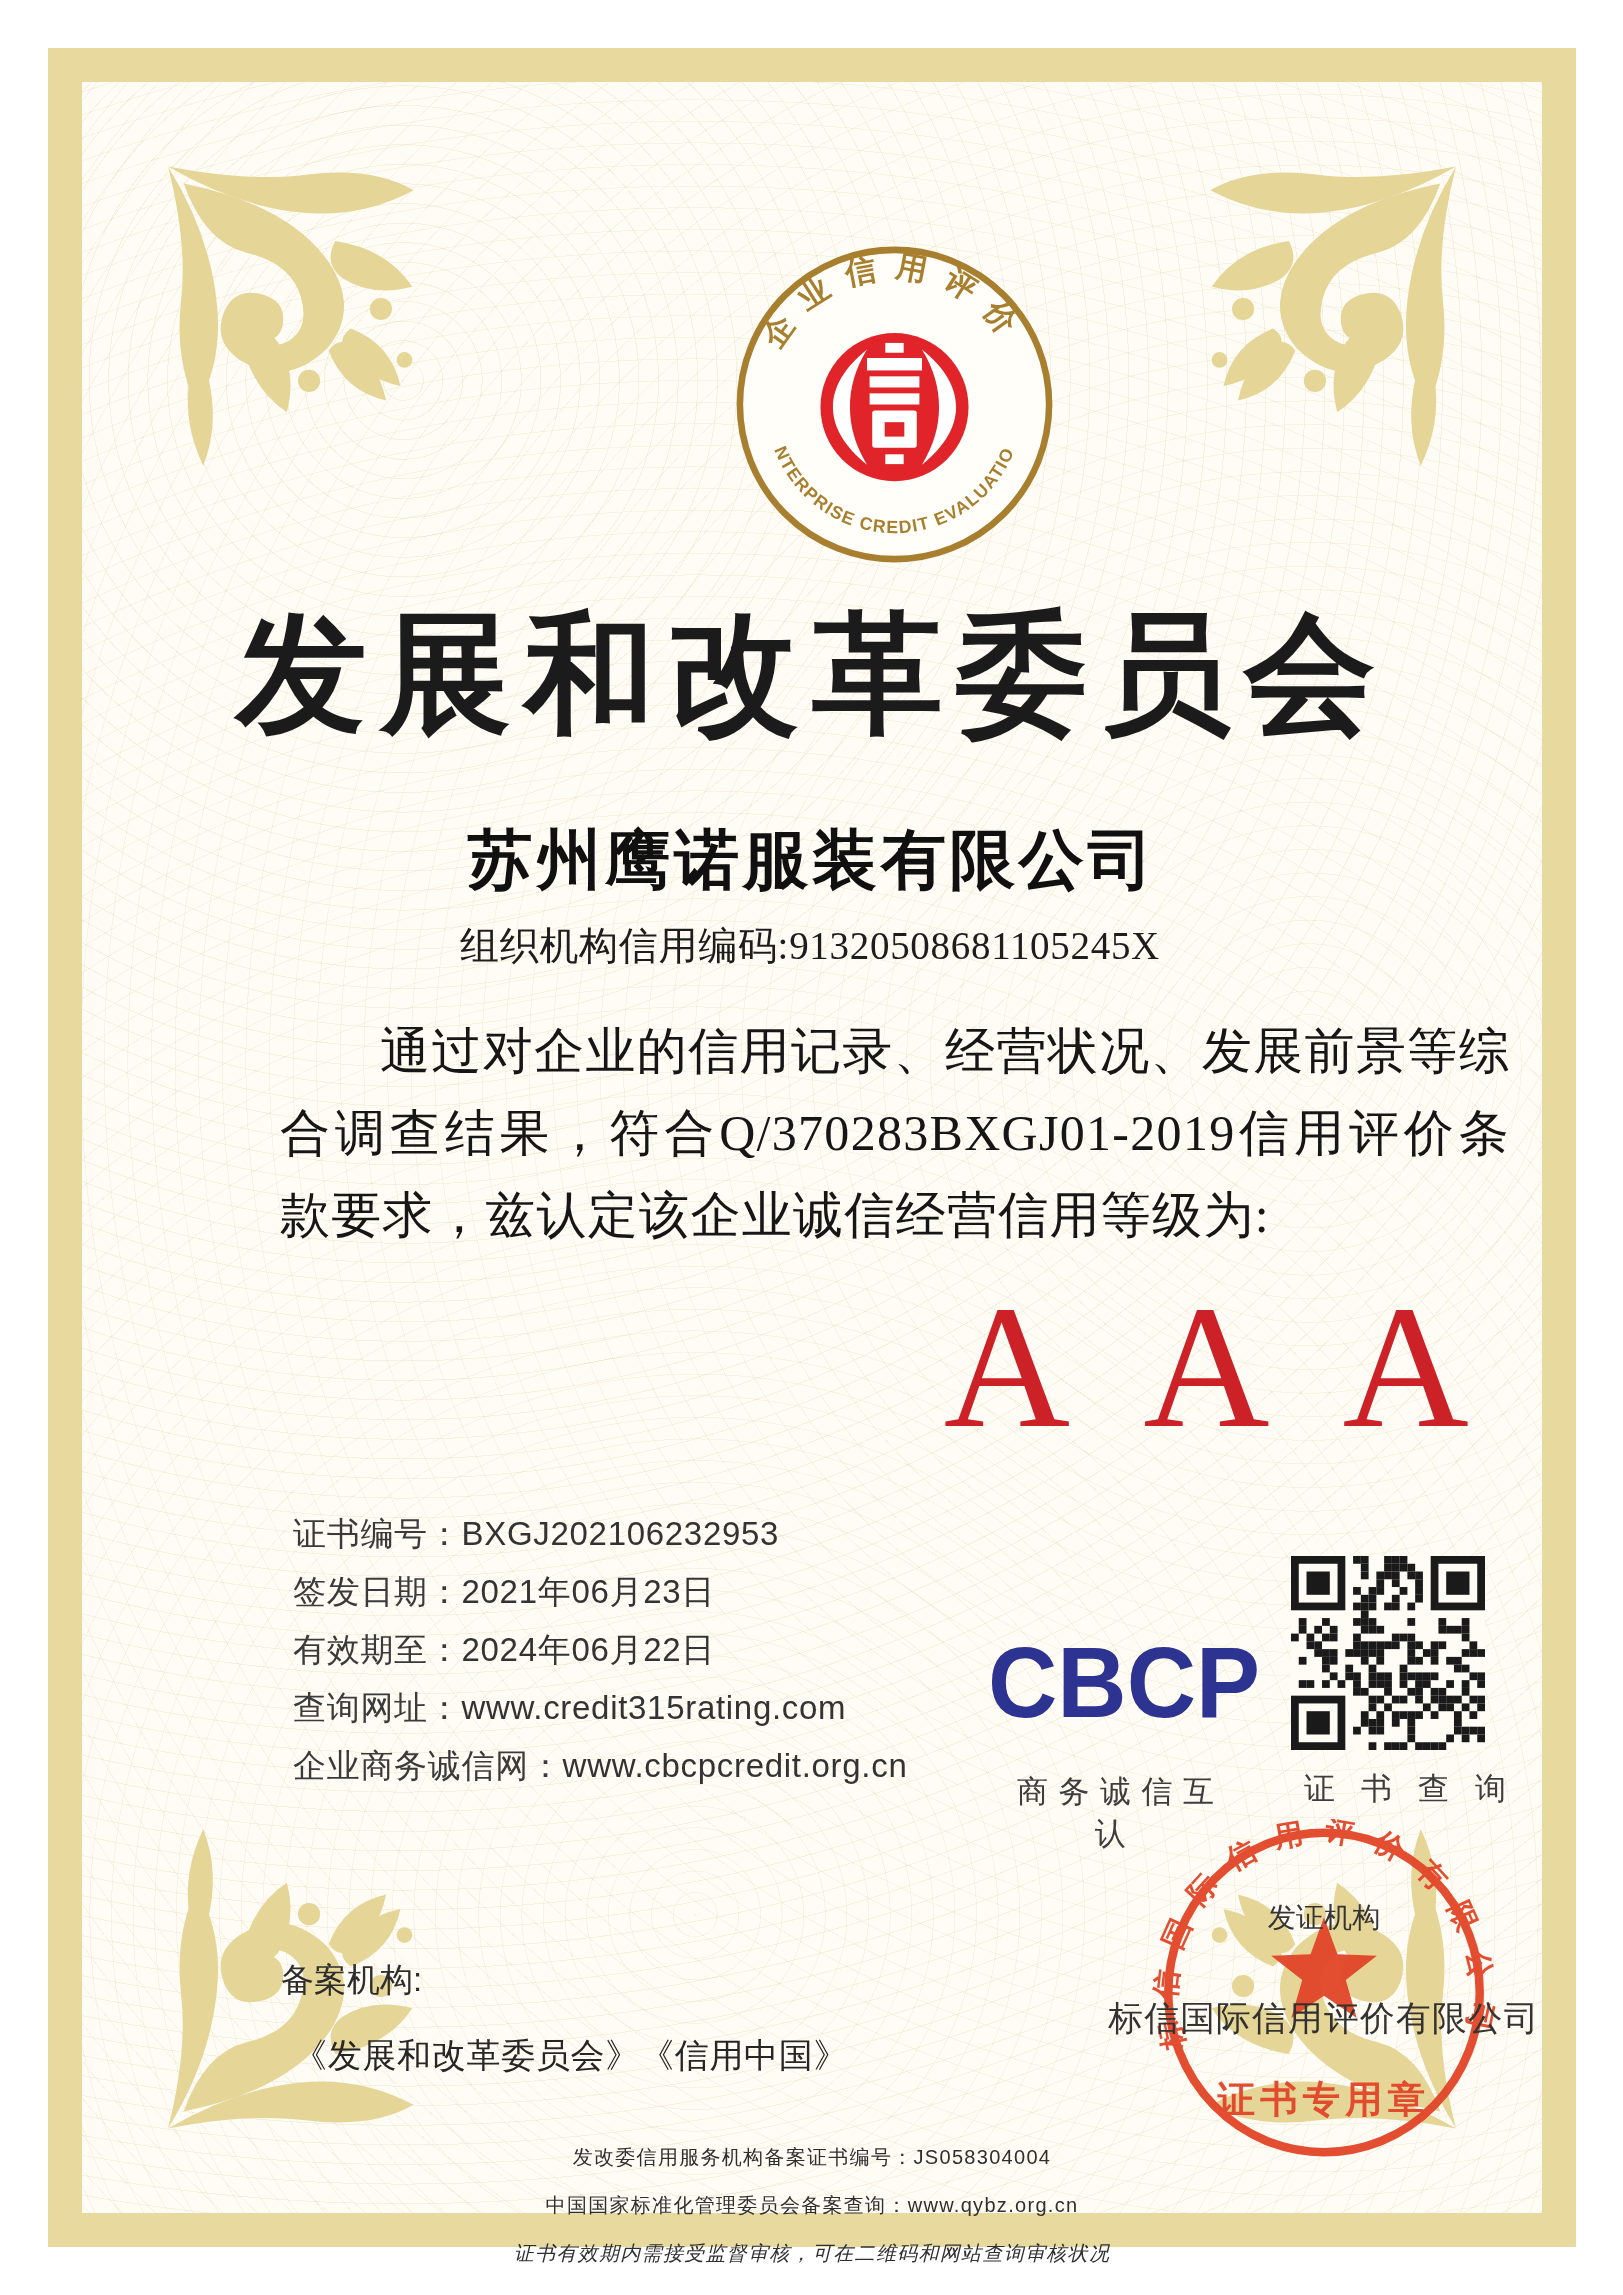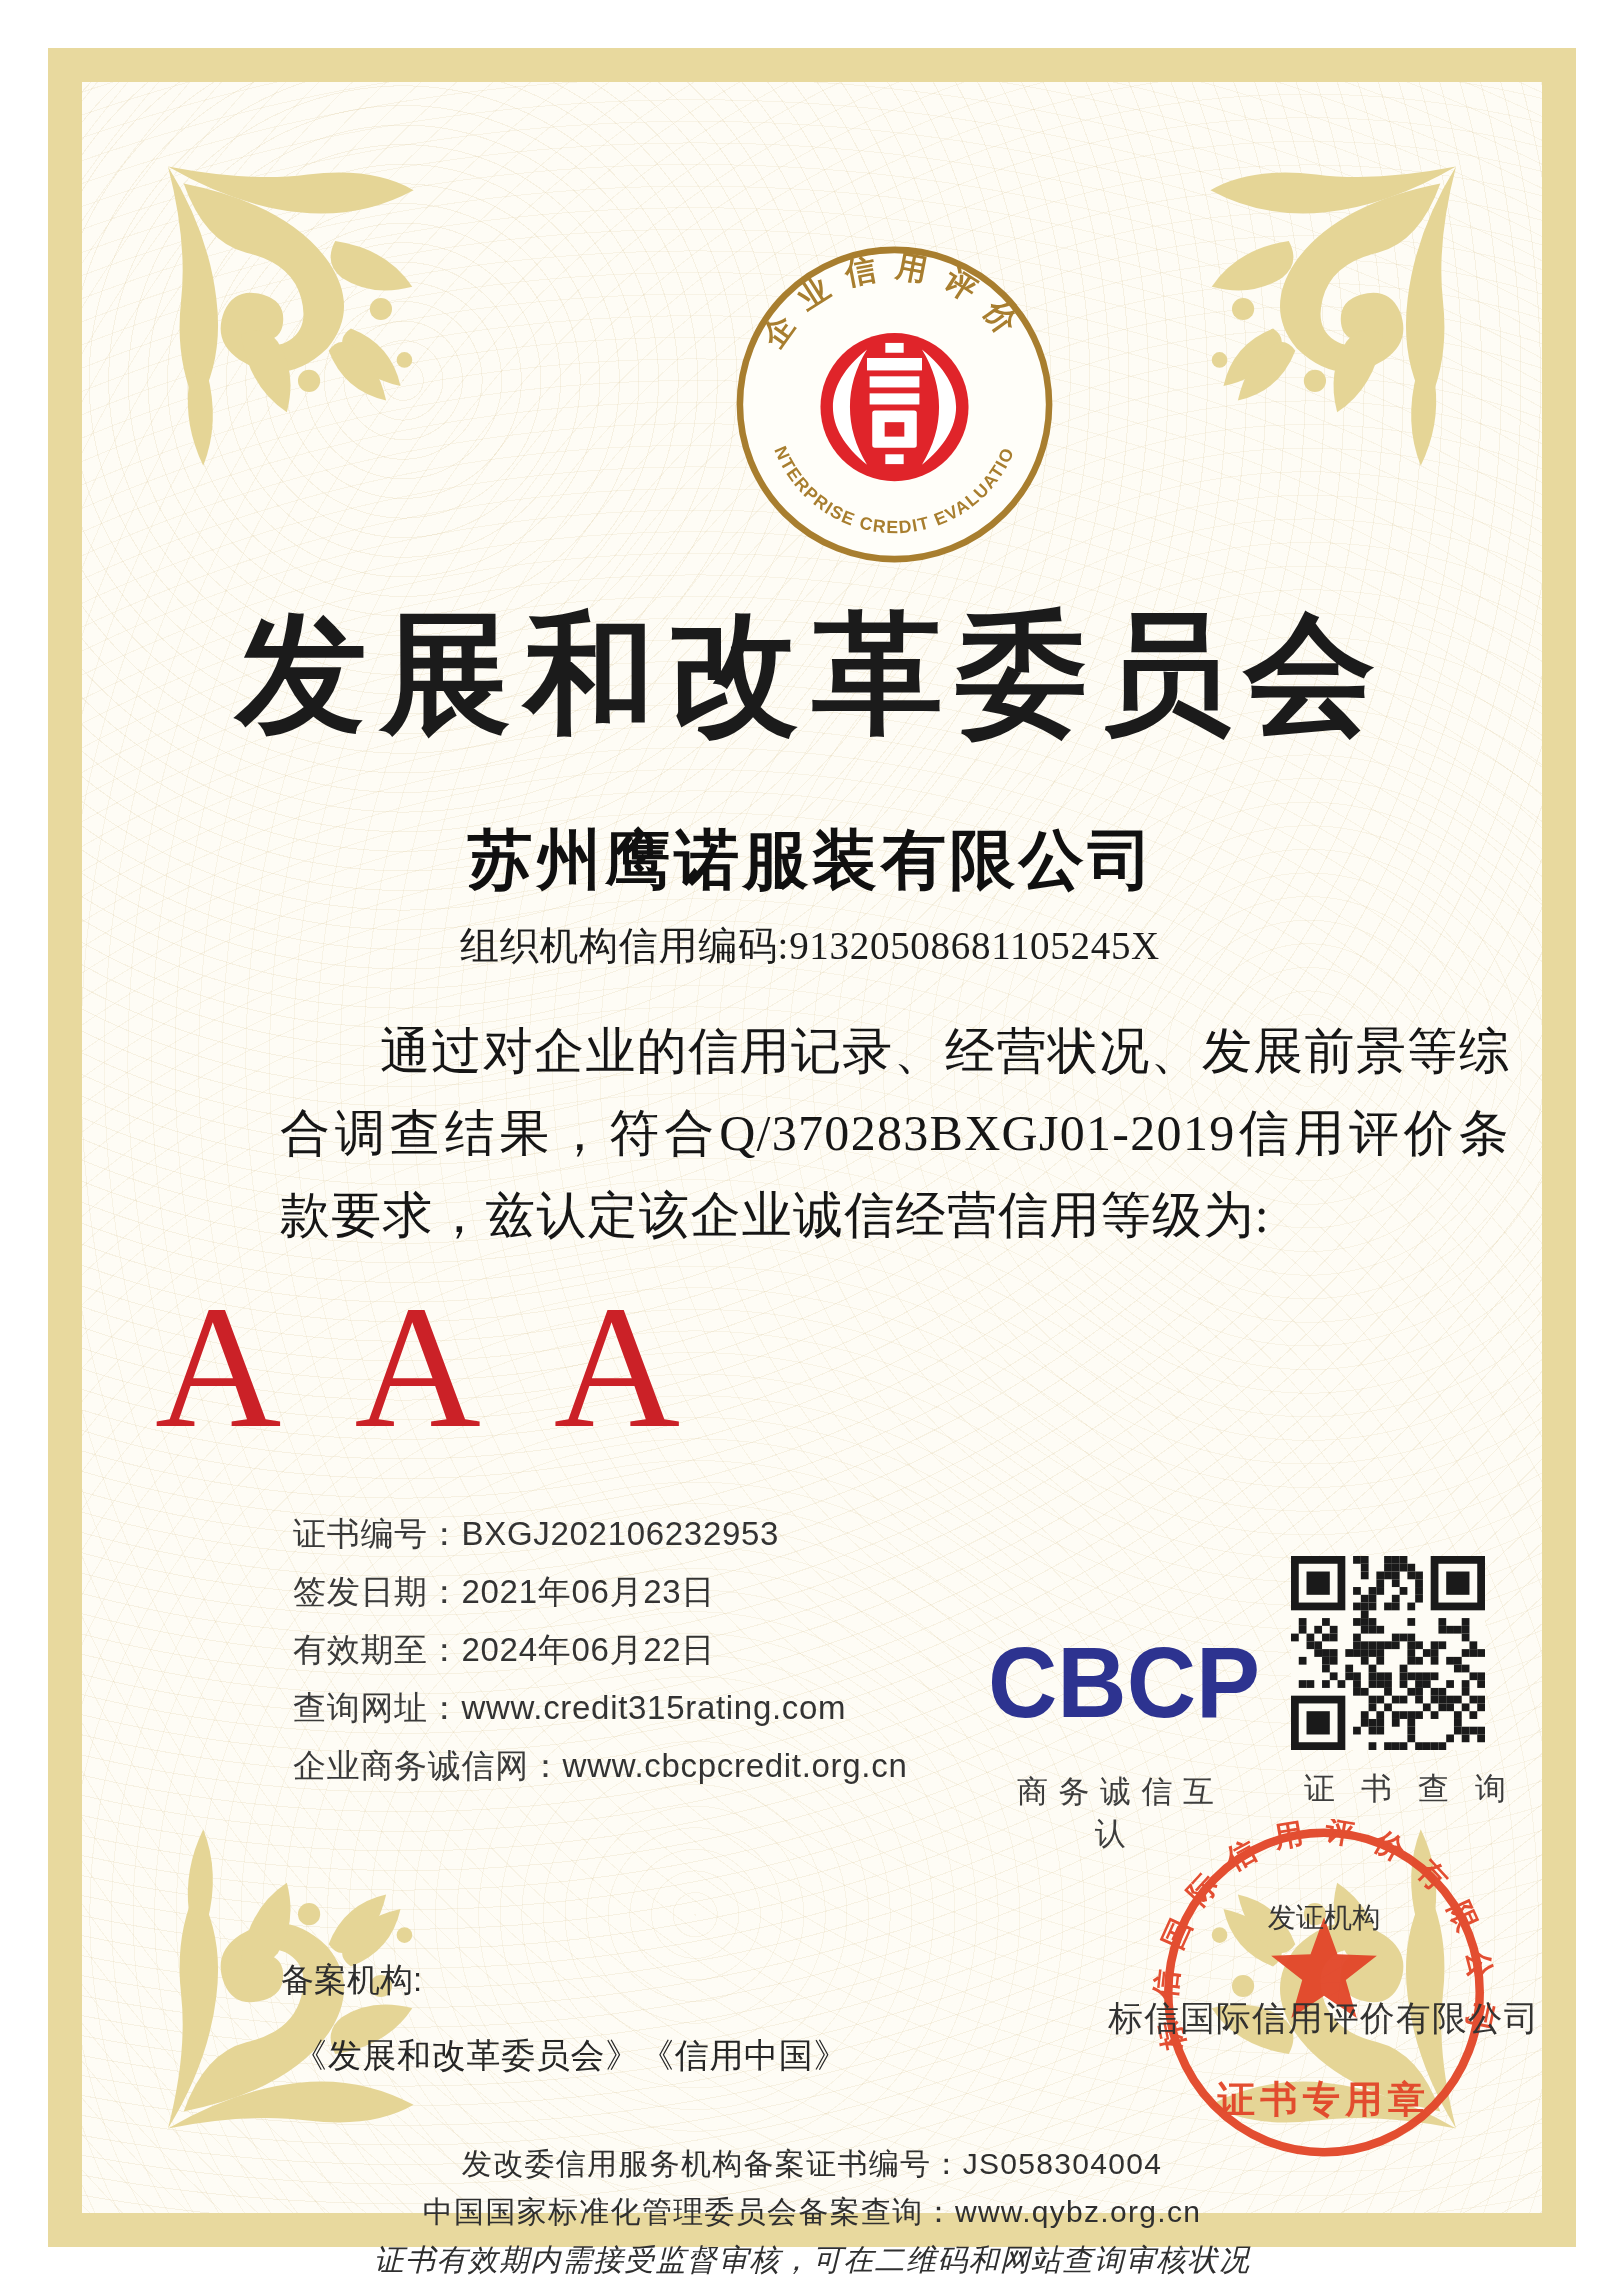--- a/index.html
+++ b/index.html
@@ -43,21 +43,21 @@
     font-size:39px;color:#1d1d1d;letter-spacing:0.7px;
   }
   .body-text{
     position:absolute;left:198px;width:1230px;top:928px;margin:0;
     font-family:"Liberation Serif","DejaVu Serif",serif;
     font-size:50px;line-height:1.64;color:#161616;letter-spacing:1.3px;
     text-align:justify;text-indent:2em;
   }
   .rating{
     position:absolute;left:0;right:0;top:1185px;
-    text-align:left;font-family:"Liberation Serif","DejaVu Serif",serif;
+    text-align:right;font-family:"Liberation Serif","DejaVu Serif",serif;
     font-size:175px;color:#cb2127;letter-spacing:73px;padding-left:73px;font-weight:400;
   }
   
   .details{position:absolute;left:211px;top:1430px;}
   .detail-row{height:58px;font-size:33px;color:#3a3a3a;letter-spacing:0.7px;white-space:nowrap;}
   .detail-row .lab{color:#3a3a3a;}
   .detail-row .val{color:#333333;}
   
   .cbcp{position:absolute;left:906px;top:1552px;width:255px;text-align:center;}
   .cbcp-logo{
@@ -71,21 +71,21 @@
   .qr-caption{
     position:absolute;left:1196px;top:1686px;width:220px;text-align:center;
     font-size:31px;color:#3d3d3d;letter-spacing:26px;text-indent:26px;white-space:nowrap;
   }
   
   .filing-label{position:absolute;left:199px;top:1876px;font-size:33px;color:#2d2d2d;}
   .filing-value{position:absolute;left:211px;top:1951px;font-size:34px;color:#262626;letter-spacing:0.7px;}
   
   .seal{position:absolute;left:1013px;top:1737px;width:458px;height:347px;opacity:0.96;}
   
-  .footer-line{position:absolute;left:0;right:0;text-align:center;font-size:30px;color:#2f2f2f;letter-spacing:1.3px;}
+  .footer-line{position:absolute;left:0;right:0;text-align:center;font-size:20px;color:#2f2f2f;letter-spacing:1.3px;}
   .f1{top:2062px;}
   .f2{top:2110px;}
   .f3{top:2158px;font-style:italic;}
 </style>
 </head>
 <body>
 
 <div class="page">
 
   <div class="gold-band"></div>

